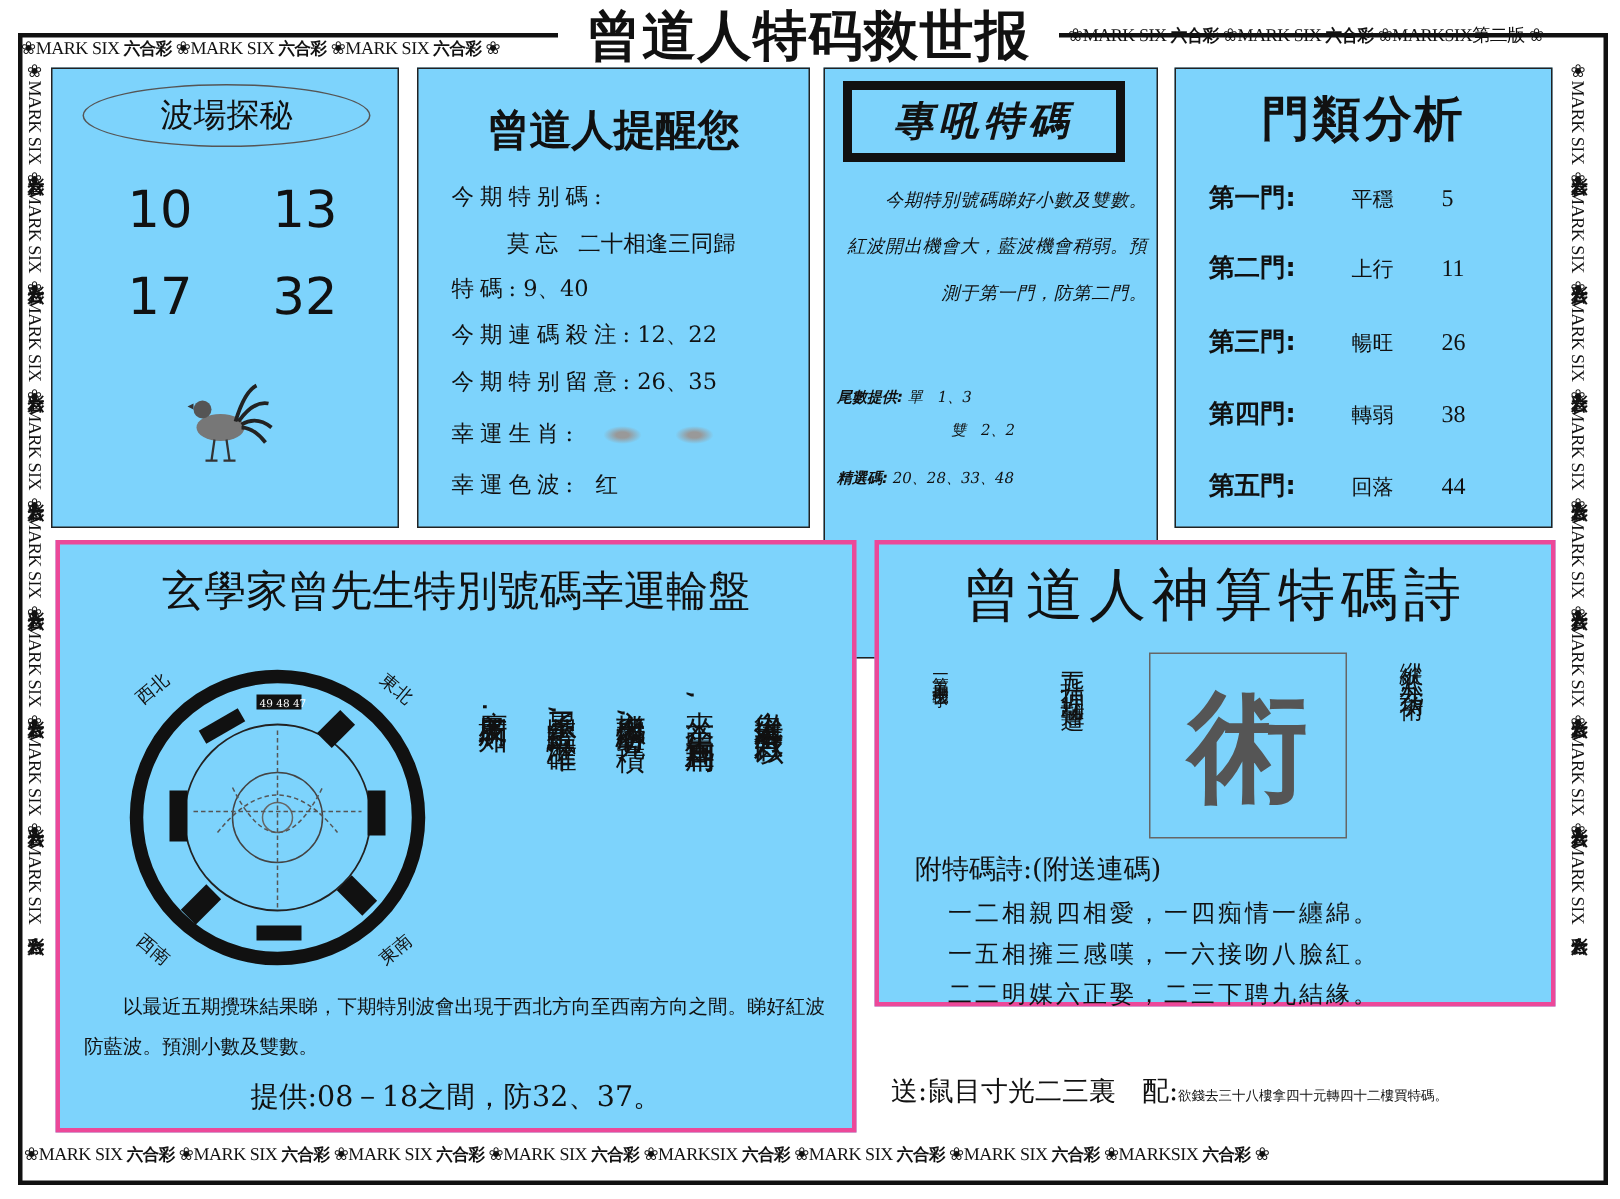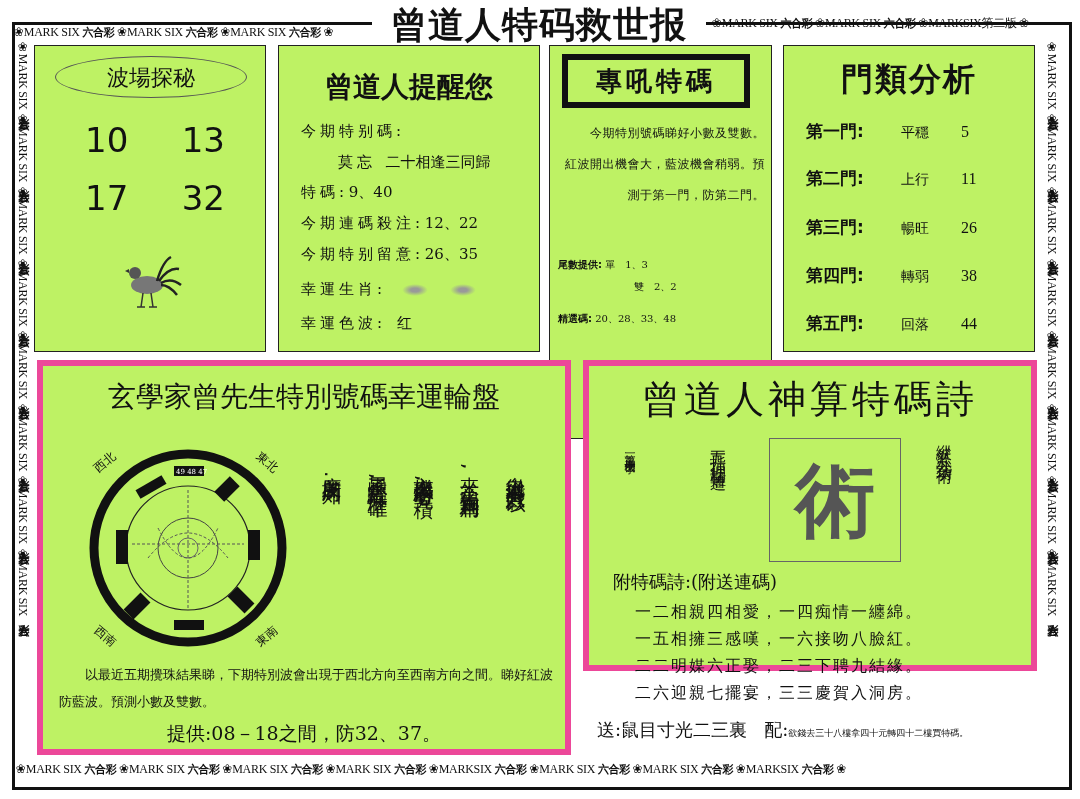--- a/index.html
+++ b/index.html
@@ -11,38 +11,38 @@
   .strip.top-left { left: 14px; top: 23px; width: 350px; height: 18px; line-height: 18px; }
   .strip.top-right { left: 712px; top: 14px; width: 328px; height: 18px; line-height: 18px; }
   .strip.bottom { left: 16px; top: 759px; width: 1040px; height: 20px; line-height: 20px; }
   .strip.left { left: 14px; top: 40px; width: 18px; height: 715px; writing-mode: vertical-rl; line-height: 18px; }
   .strip.right { left: 1042px; top: 40px; width: 20px; height: 715px; writing-mode: vertical-rl; line-height: 20px; }
   .strip b { font-family: "DejaVu Sans", sans-serif; font-weight: bold; font-size: 11px; }
   .flower { font-family: "DejaVu Sans", sans-serif; font-size: 12px; }
 
   .masthead { position: absolute; left: 372px; top: 2px; width: 334px; height: 44px; font-family: "DejaVu Serif", serif; font-weight: bold; font-size: 36px; letter-spacing: 1px; line-height: 44px; text-align: center; background: #fff; }
 
-  .box { position: absolute; border: 1.5px solid #222; background: #bef264; }
-  .box.thick { border: 6px solid #ec4899; }
+  .box { position: absolute; border: 1.5px solid #222; background: #7dd3fc; }
+  .box.thick { border: 3px solid #ec4899; }
 
   
   #b1 { left: 34px; top: 45px; width: 232px; height: 307px; }
   .oval { position: absolute; left: 20px; top: 10px; width: 192px; height: 42px; border: 1px solid #555; border-radius: 50%; text-align: center; line-height: 42px; font-size: 22px; }
   .nums { position: absolute; left: 50px; width: 140px; display: flex; justify-content: space-between; font-family: "DejaVu Sans", sans-serif; font-size: 34px; gap: 11px; }
   .rooster { position: absolute; left: 88px; top: 205px; width: 60px; height: 70px; }
 
   
   #b2 { left: 278px; top: 45px; width: 262px; height: 307px; }
   #b2 h2 { position: absolute; left: 0; top: 22px; width: 100%; text-align: center; font-family: "DejaVu Sans", sans-serif; font-weight: bold; font-size: 28px; }
   .row { position: absolute; left: 22px; font-size: 15px; white-space: nowrap; }
   .row .lbl { letter-spacing: 4px; }
   .zodiac { display: inline-block; width: 30px; height: 14px; margin-left: 18px; background: radial-gradient(#999 20%, transparent 60%); vertical-align: middle; }
 
   
-  #b3 { left: 549px; top: 45px; width: 223px; height: 394px; }
+  #b3 { left: 549px; top: 45px; width: 223px; height: 394px; font-style: italic; }
   .title-box { position: absolute; left: 12px; top: 8px; width: 188px; height: 54px; border: 6px solid #111; text-align: center; line-height: 42px; font-size: 26px; font-weight: bold; letter-spacing: 4px; }
   .para { position: absolute; left: 10px; top: 72px; width: 205px; font-size: 12px; line-height: 31px; text-indent: 2em; letter-spacing: 0.5px; text-align: right; }
   .tail { position: absolute; left: 8px; font-size: 10px; white-space: nowrap; }
   .tail b { font-family: "DejaVu Sans", sans-serif; font-weight: bold; }
 
   
   #b4 { left: 783px; top: 45px; width: 252px; height: 307px; }
   #b4 h2 { position: absolute; left: 0; top: 12px; width: 100%; text-align: center; font-family: "DejaVu Sans", sans-serif; font-weight: bold; font-size: 32px; letter-spacing: 2px; }
   .gate { position: absolute; left: 22px; width: 200px; display: flex; align-items: baseline; white-space: nowrap; }
   .gate .g { font-family: "DejaVu Sans", sans-serif; font-weight: bold; font-size: 17px; width: 95px; }
@@ -229,19 +229,18 @@
   <h2>曾道人神算特碼詩</h2>
   <div class="vsmall" style="left:32px; top:80px;">第一百三十期玄機字</div>
   <div class="vmid" style="left:118px; top:72px;">五指一伸劫難遭</div>
   <div class="shu">術</div>
   <div class="vmid" style="left:344px; top:66px;">縱然八九玄功術</div>
   <div class="poem-head">附特碼詩:(附送連碼)</div>
   <div class="poem">
     <div>一二相親四相愛，一四痴情一纏綿。</div>
     <div>一五相擁三感嘆，一六接吻八臉紅。</div>
     <div>二二明媒六正娶，二三下聘九結緣。</div>
-    <div>二六迎親七擺宴，三三慶賀入洞房。</div>
   </div>
   <div class="send">
     <span>送:鼠目寸光二三裏</span>
     &nbsp;&nbsp;<span>配:</span><small>欲錢去三十八樓拿四十元轉四十二樓買特碼。</small>
   </div>
 </div>
 
 </body></html>

